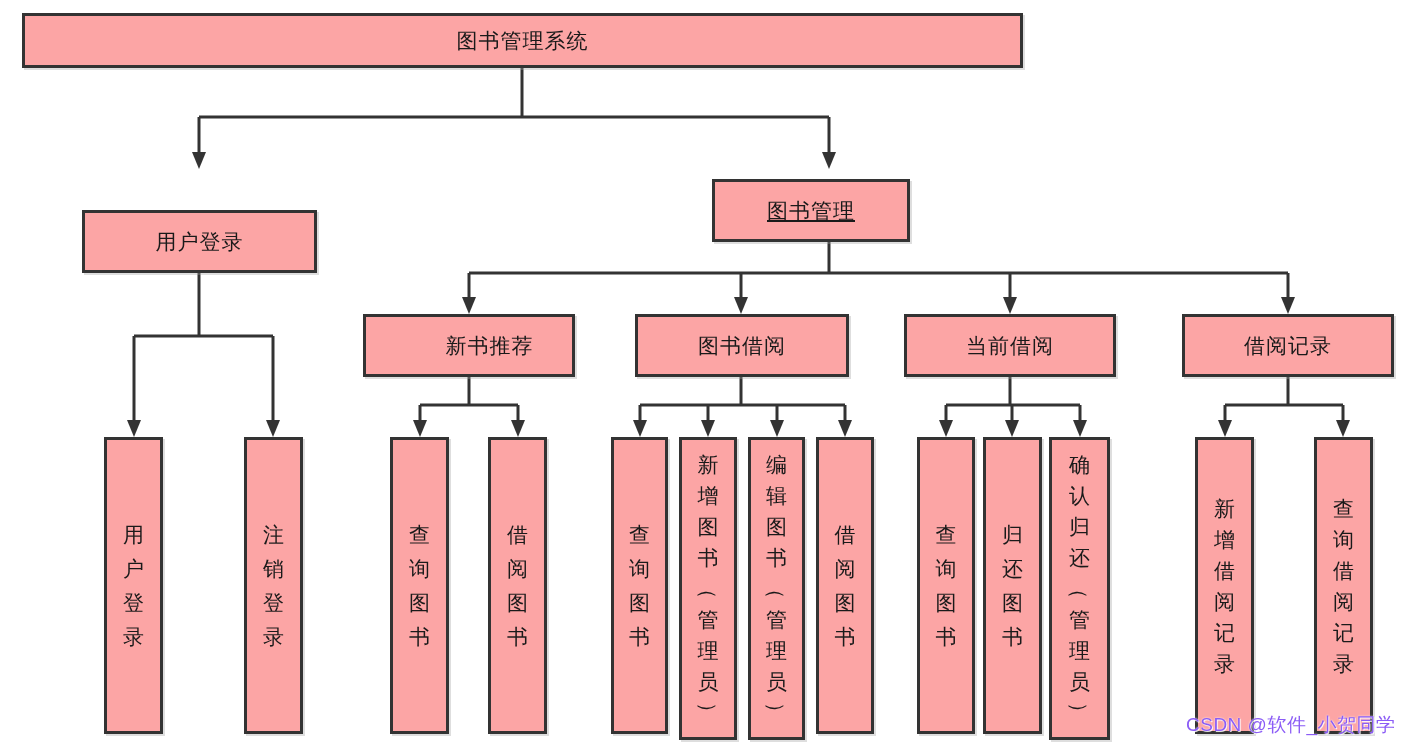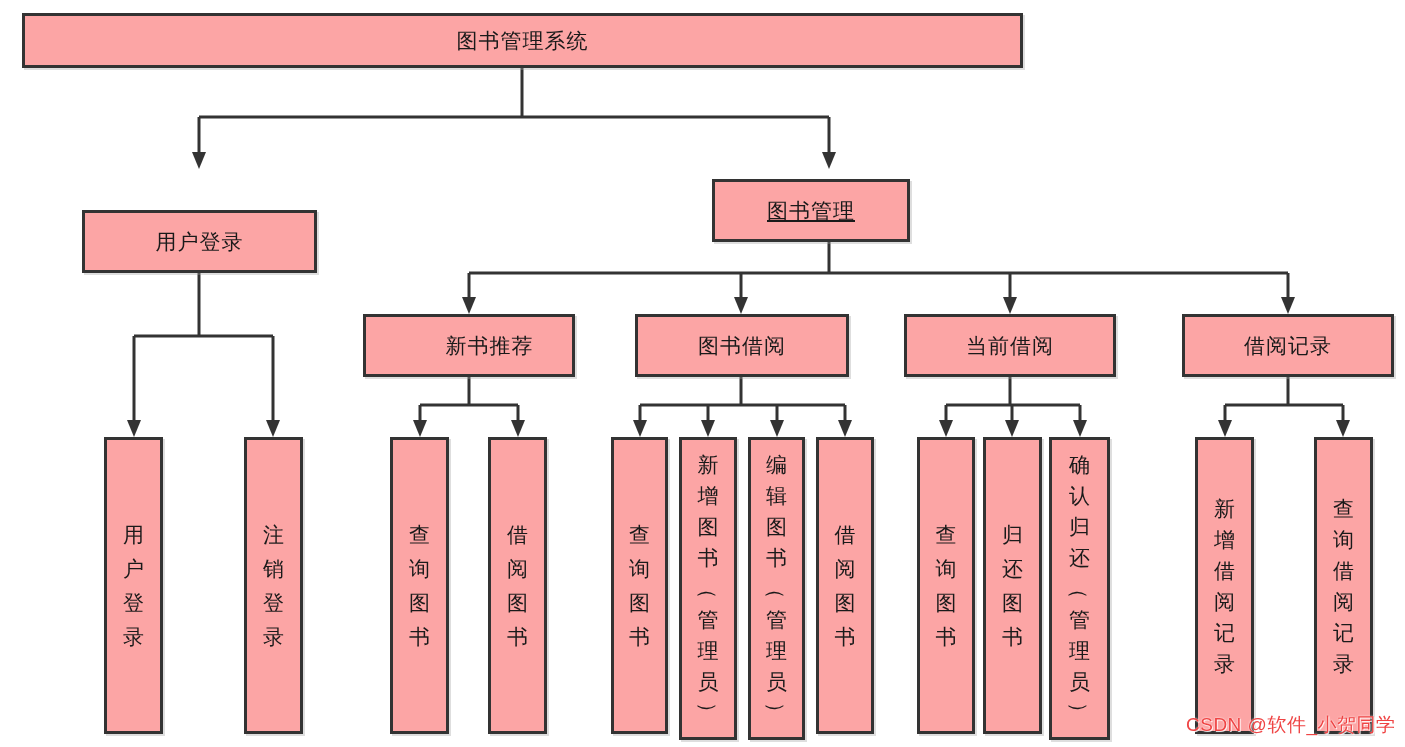--- a/index.html
+++ b/index.html
@@ -30,21 +30,21 @@
     letter-spacing: 0;
   }
   .vch { display: block; line-height: 34px; text-align: center; }
   .vbox.long .vch { line-height: 31px; }
   .vch.rot { transform: rotate(90deg); }
   #watermark {
     position: absolute;
     left: 1186px;
     top: 712px;
     font-size: 19px;
-    color: #ef4444;
+    color: #8b5cf6;
     text-shadow: 0 0 2px #ffffff, 1px 1px 0 rgba(255,255,255,0.8);
     white-space: nowrap;
     z-index: 10;
     letter-spacing: 0.5px;
   }
 </style>
 </head>
 <body>
 
 <div id="stage">

